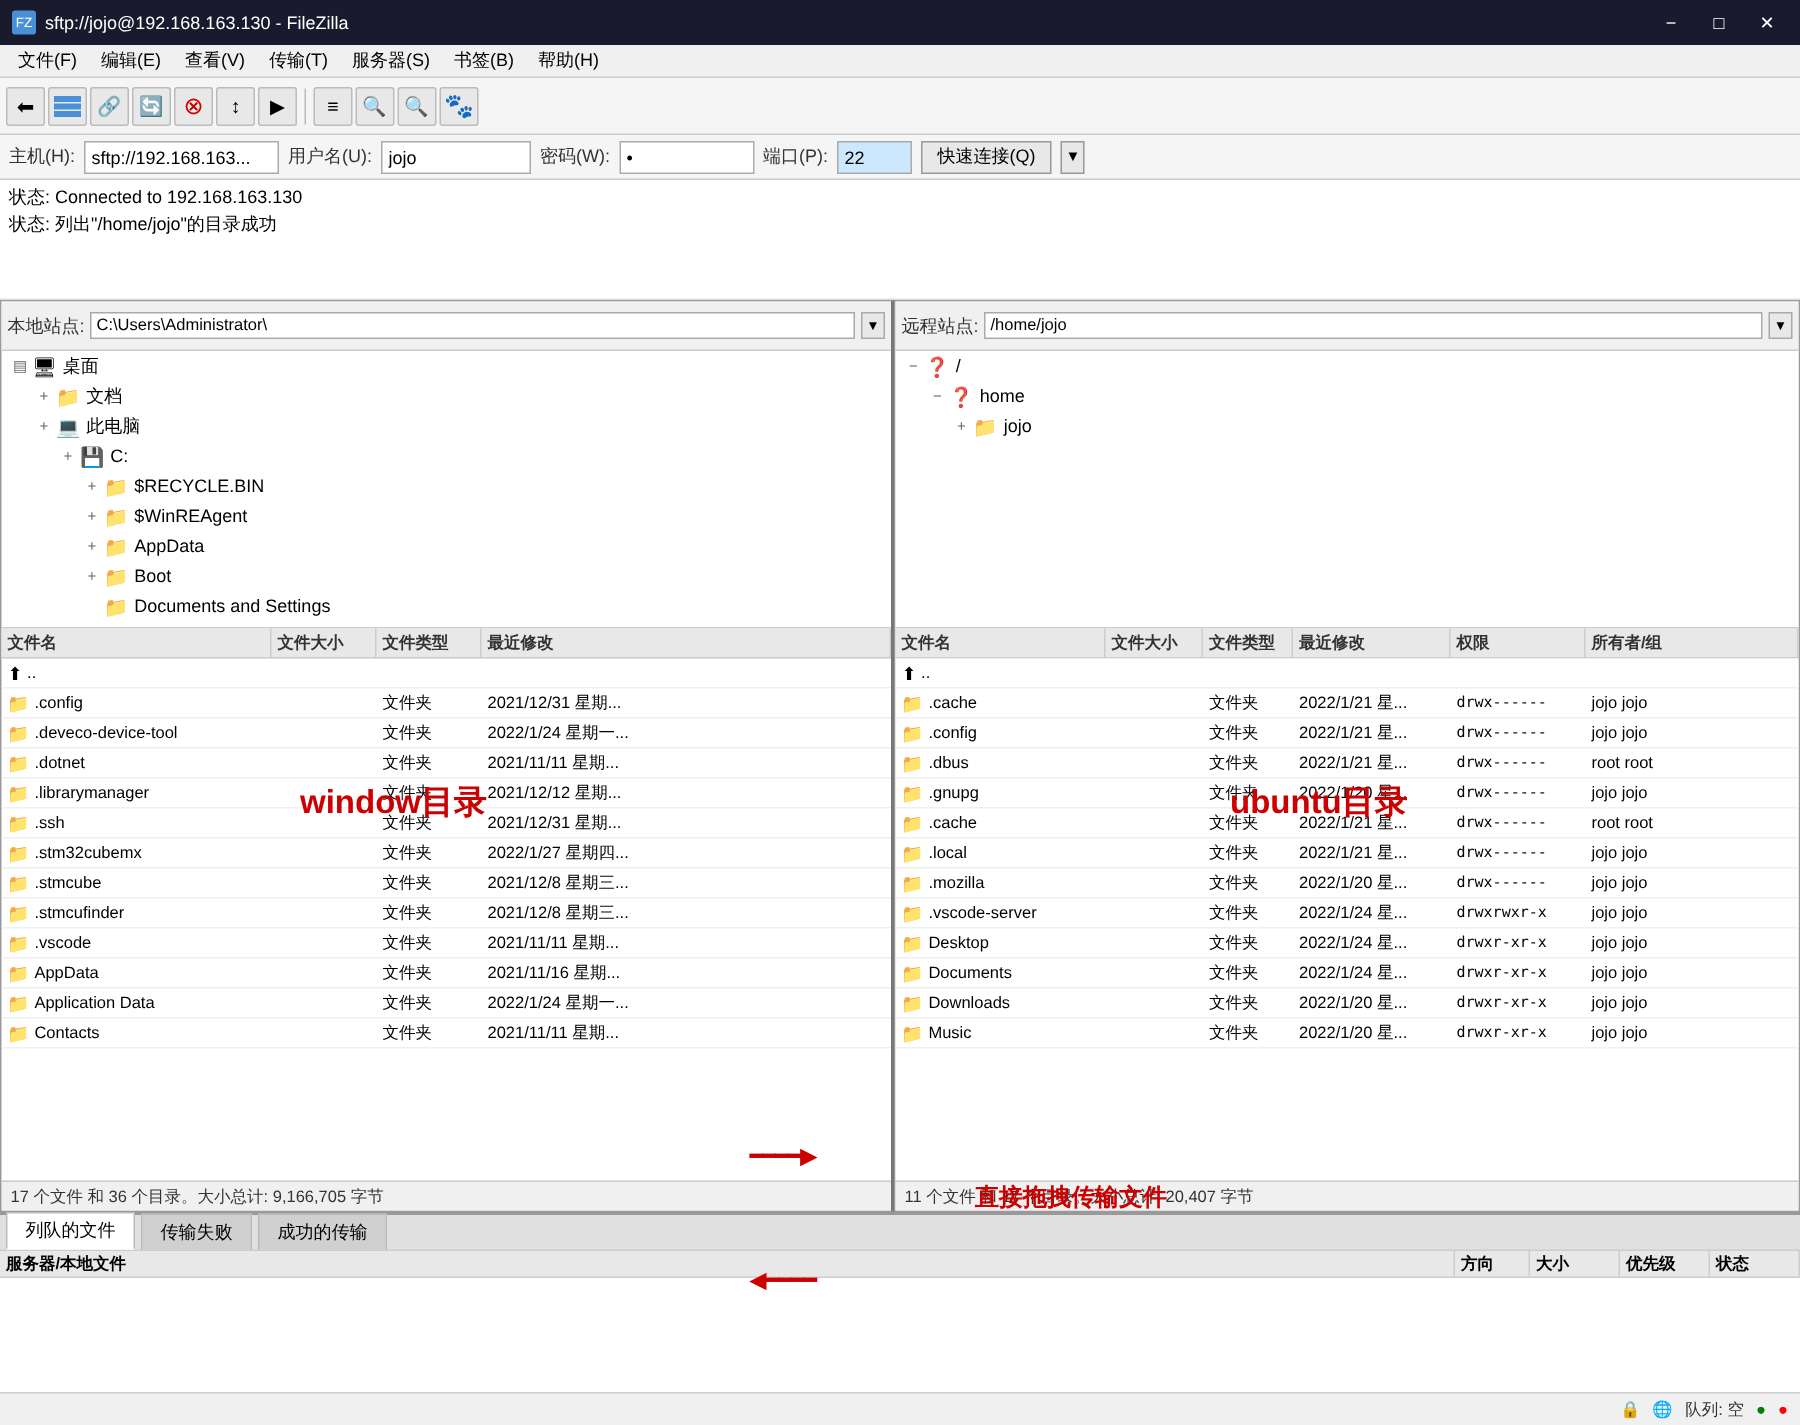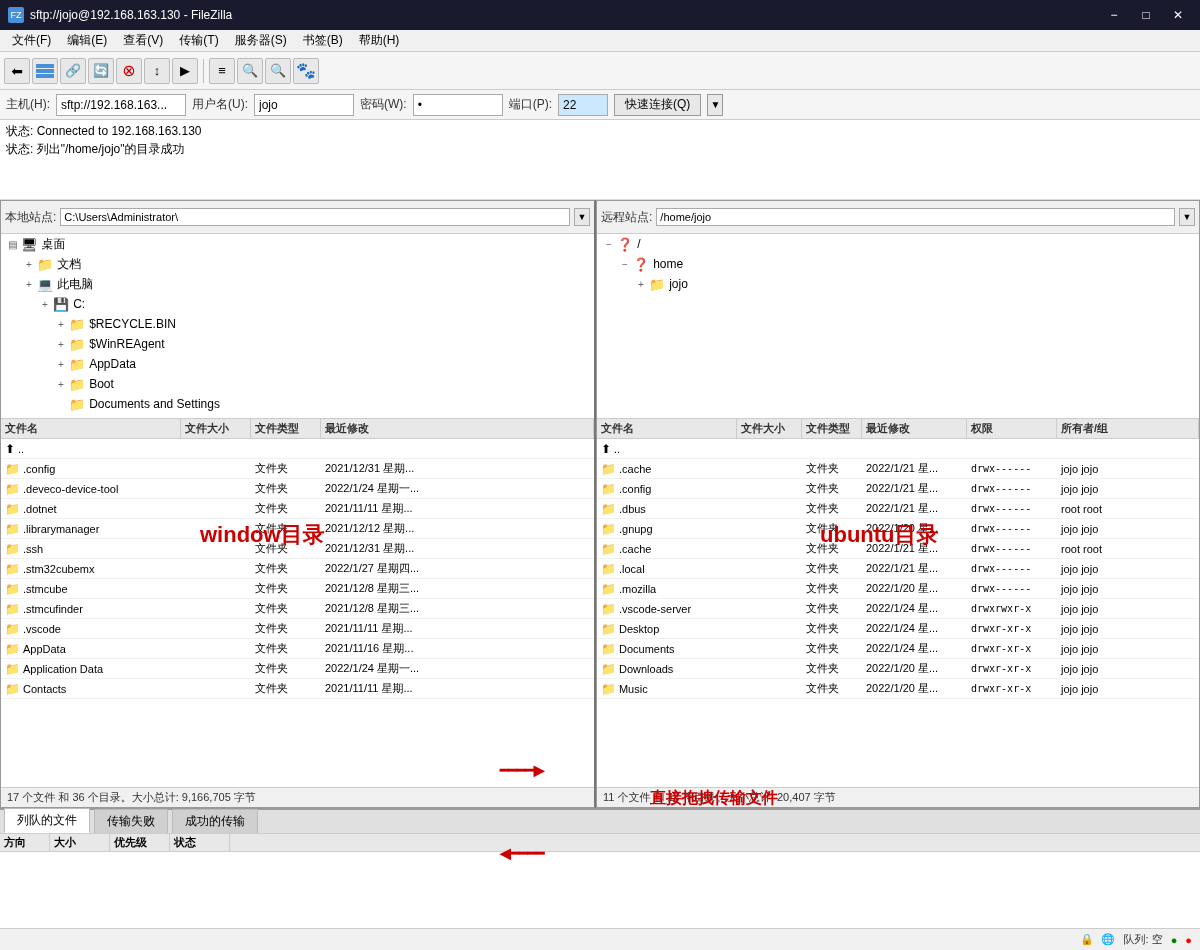--- a/index.html
+++ b/index.html
@@ -551,20 +551,21 @@
   <div class="queue-area">
     <div class="queue-tabs">
       <div id="queue-tabs-container" style="display:flex;align-items:flex-end;gap:2px;padding:0 4px;">
           <div class="queue-tab active">列队的文件</div>
           <div class="queue-tab">传输失败</div>
           <div class="queue-tab">成功的传输</div>
         </div>
     </div>
     <div style="flex:1;background:white;overflow:hidden;">
       <div class="queue-header">
+        <div class="queue-col" style="flex:2">服务器/本地文件</div>
         <div class="queue-col" style="width:50px">方向</div>
         <div class="queue-col" style="width:60px">大小</div>
         <div class="queue-col" style="width:60px">优先级</div>
         <div class="queue-col" style="width:60px">状态</div>
       </div>
     </div>
   </div>
 
   <div class="bottom-status">
     <span>🔒</span>

